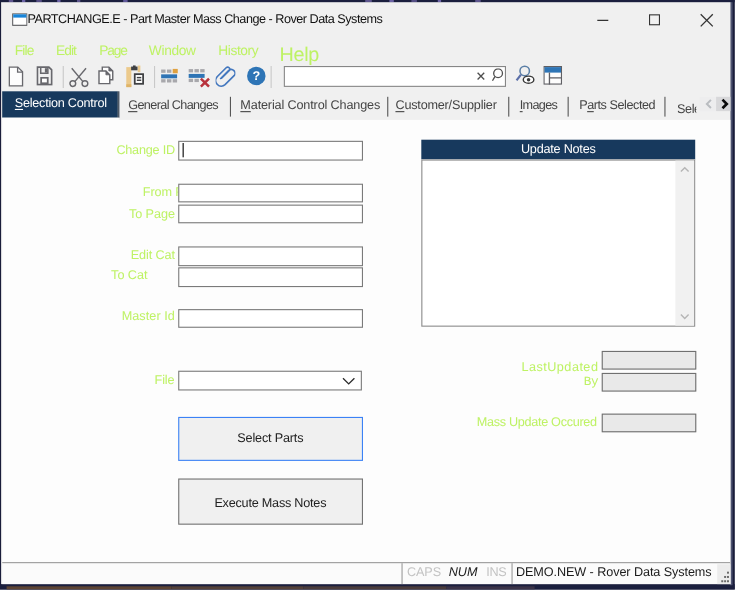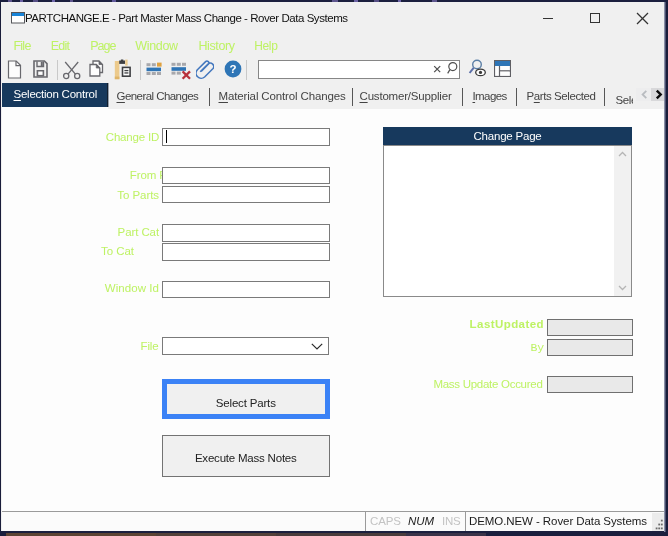--- a/index.html
+++ b/index.html
@@ -51,21 +51,21 @@
   <rect x="50.5" y="3.5" width="9" height="9" fill="none" stroke="#333" stroke-width="1"></rect>
   <line x1="97" y1="3" x2="108" y2="14" stroke="#333" stroke-width="1.2"></line>
   <line x1="108" y1="3" x2="97" y2="14" stroke="#333" stroke-width="1.2"></line>
 </svg>
 
 <div class="lbl" style="left:13.4px; top:38.5px; font-size:12.5px; letter-spacing:-0.72px;">File</div>
 <div class="lbl" style="left:50.8px; top:38.5px; font-size:12.5px; letter-spacing:-0.8px;">Edit</div>
 <div class="lbl" style="left:90.2px; top:38.5px; font-size:12.5px; letter-spacing:-1px;">Page</div>
 <div class="lbl" style="left:135.3px; top:38.5px; font-size:12.5px; letter-spacing:-0.33px;">Window</div>
 <div class="lbl" style="left:198.4px; top:38.5px; font-size:12.5px; letter-spacing:-0.36px;">History</div>
-<div class="lbl" style="left:254.2px; top:38.5px; font-size:12px; letter-spacing:-0.35px;">Help</div>
+<div class="lbl" style="left:254.2px; top:38.5px; font-size:18px; letter-spacing:-0.35px;">Help</div>
 
 <svg class="abs" style="left:7px; top:60px;" width="15" height="19" viewBox="0 0 15 19">
   <path d="M1.5 1 H9.2 L13.5 5.3 V18 H1.5 Z" fill="#fdfdfd" stroke="#68686d" stroke-width="1.2"></path>
   <path d="M9 1 V5.6 H13.5" fill="none" stroke="#68686d" stroke-width="1.2"></path>
 </svg>
 <svg class="abs" style="left:33px; top:60px;" width="15" height="18" viewBox="0 0 15 18">
   <path d="M1 1 H11.4 L14 3.6 V17 H1 Z" fill="none" stroke="#68686d" stroke-width="1.6"></path>
   <path d="M4 1.5 V6.5 H10.5 V1.5" fill="none" stroke="#68686d" stroke-width="1.4"></path>
   <rect x="7.8" y="2" width="2" height="4" fill="#68686d"></rect>
   <rect x="3.6" y="10" width="7.6" height="6.5" fill="#68686d"></rect>
@@ -174,49 +174,49 @@
 </svg>
 
 <div class="abs" style="left:2px; top:108.5px; width:662px; height:403px; background:#fdfdfd;"></div>
 
 <div class="lbl" id="l-changeid" style="right:509px; top:131px; letter-spacing:-0.2px;">Change ID</div>
 <div class="inp" style="top:128px;"></div>
 <div class="abs" style="left:166px; top:130px; width:1px; height:13px; background:#000;"></div>
 
 <div class="lbl" id="l-frompart" style="right:488px; top:168.5px; letter-spacing:-0.11px;">From Part</div>
 <div class="inp" style="top:166.5px;"></div>
-<div class="lbl" id="l-topart" style="right:509px; top:188.5px; letter-spacing:-0.06px;">To Parts</div>
+<div class="lbl" id="l-topart" style="right:509px; top:188.5px; letter-spacing:-0.06px;">To Page</div>
 <div class="inp" style="top:185.5px;"></div>
 
-<div class="lbl" id="l-fromcat" style="right:509px; top:226px; letter-spacing:-0.1px;">Part Cat</div>
+<div class="lbl" id="l-fromcat" style="right:509px; top:226px; letter-spacing:-0.1px;">Edit Cat</div>
 <div class="inp" style="top:224px;"></div>
 <div class="lbl" id="l-tocat" style="right:534px; top:245px; letter-spacing:-0.04px;">To Cat</div>
 <div class="inp" style="top:243px;"></div>
 
-<div class="lbl" id="l-prodcon" style="right:509px; top:282px; letter-spacing:+0.05px;">Window Id</div>
+<div class="lbl" id="l-prodcon" style="right:509px; top:282px; letter-spacing:+0.05px;">Master Id</div>
 <div class="inp" style="top:280.5px;"></div>
 
 <div class="lbl" id="l-file" style="right:509.5px; top:340px; letter-spacing:-0.15px;">File</div>
 <div class="inp" style="top:337px; width:167px;"></div>
 <svg class="abs" style="left:310.5px; top:342.5px;" width="12" height="7" viewBox="0 0 12 7">
   <path d="M0.8 0.8 L6 6 L11.2 0.8" fill="none" stroke="#2b2b2b" stroke-width="1.2"></path>
 </svg>
 
-<div class="abs" style="left:161.5px; top:379px; width:168.5px; height:40px; background:#f0f0f0; border:5px solid #3b82f6; text-align:center; line-height:39.5px; font-size:11.5px; letter-spacing:-0.17px; color:#222;">Select Parts</div>
+<div class="abs" style="left:161.5px; top:379px; width:168.5px; height:40px; background:#f0f0f0; border:1px solid #3b82f6; text-align:center; line-height:39.5px; font-size:11.5px; letter-spacing:-0.17px; color:#222;">Select Parts</div>
 <div class="abs" style="left:161.5px; top:435px; width:168.5px; height:42px; background:#f0f0f0; border:1px solid #737373; text-align:center; line-height:45px; font-size:11.5px; letter-spacing:-0.21px; color:#222;">Execute Mass Notes</div>
 
-<div class="abs" style="left:383px; top:127px; width:249px; height:18px; background:#17395d; color:#fff; font-size:11.5px; letter-spacing:-0.21px; text-align:center; line-height:18px;">Change Page</div>
+<div class="abs" style="left:383px; top:127px; width:249px; height:18px; background:#17395d; color:#fff; font-size:11.5px; letter-spacing:-0.21px; text-align:center; line-height:18px;">Update Notes</div>
 <div class="abs" style="left:383px; top:145px; width:249px; height:152px; background:#fff; border:1px solid #8a8a8a;"></div>
 <div class="abs" style="left:614px; top:146px; width:17px; height:150px; background:#f1f1f1;"></div>
 <svg class="abs" style="left:614px; top:146px;" width="17" height="150" viewBox="0 0 17 150">
   <path d="M5 10 L8.5 6.5 L12 10" fill="none" stroke="#b5b5b5" stroke-width="1.3"></path>
   <path d="M5 140 L8.5 143.5 L12 140" fill="none" stroke="#b5b5b5" stroke-width="1.3"></path>
 </svg>
 
-<div class="lbl" id="l-lastupd" style="right:124px; top:318px; letter-spacing:+0.43px;font-weight:bold;">LastUpdated</div>
+<div class="lbl" id="l-lastupd" style="right:124px; top:328px; letter-spacing:+0.43px;">LastUpdated</div>
 <div class="ro" style="top:319px;"></div>
 <div class="lbl" id="l-by" style="right:124px; top:341px; letter-spacing:-0.2px;font-family:Liberation Mono, monospace;">By</div>
 <div class="ro" style="top:339px;"></div>
 <div class="lbl" id="l-massupd" style="right:125.5px; top:378px; letter-spacing:-0.28px;">Mass Update Occured</div>
 <div class="ro" style="top:376px;"></div>
 
 <div class="abs" style="left:2px; top:511px; width:662px; height:20px; background:#fbfbfb; border-top:1px solid #9a9a9a;"></div>
 <div class="abs" style="left:365px; top:512px; width:1px; height:19px; background:#9a9a9a;"></div>
 <div class="abs" style="left:465px; top:512px; width:1px; height:19px; background:#9a9a9a;"></div>
 <div class="lbl" style="left:370px; top:515px; color:#c3c3c3; letter-spacing:-0.1px;">CAPS</div>

